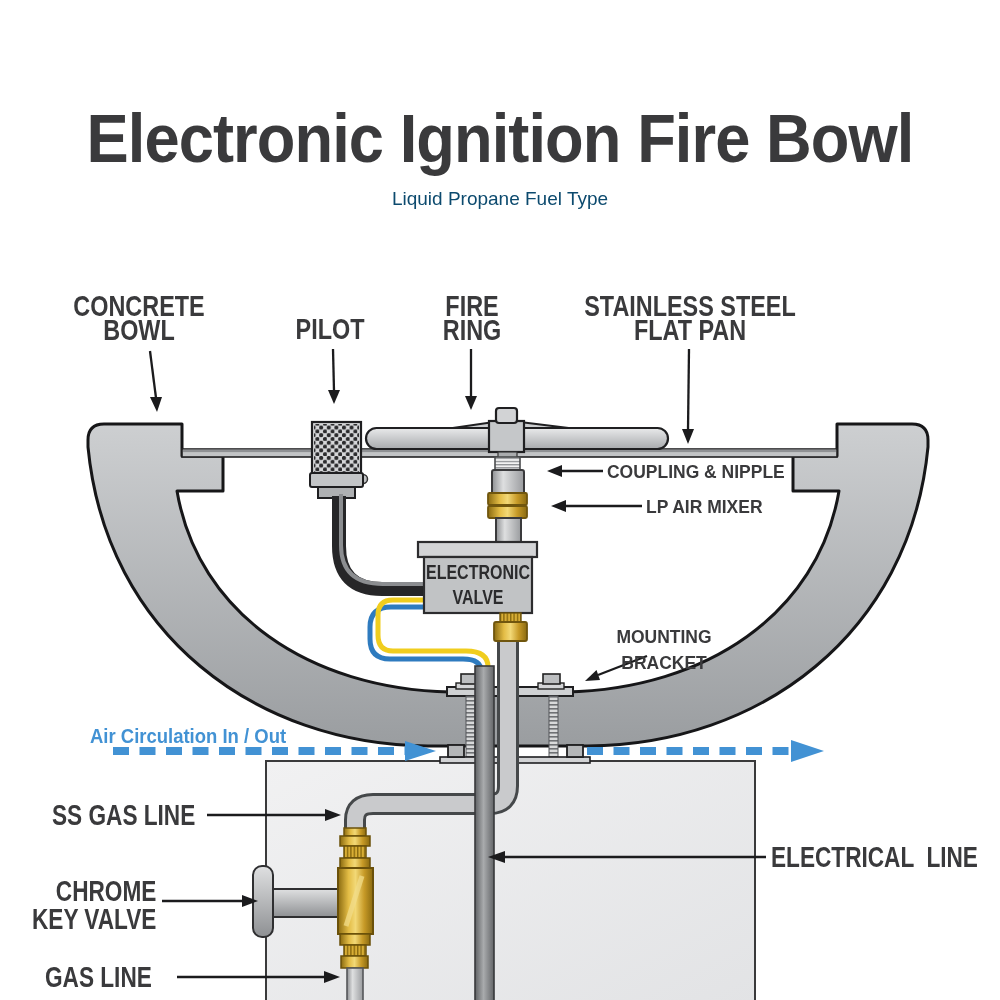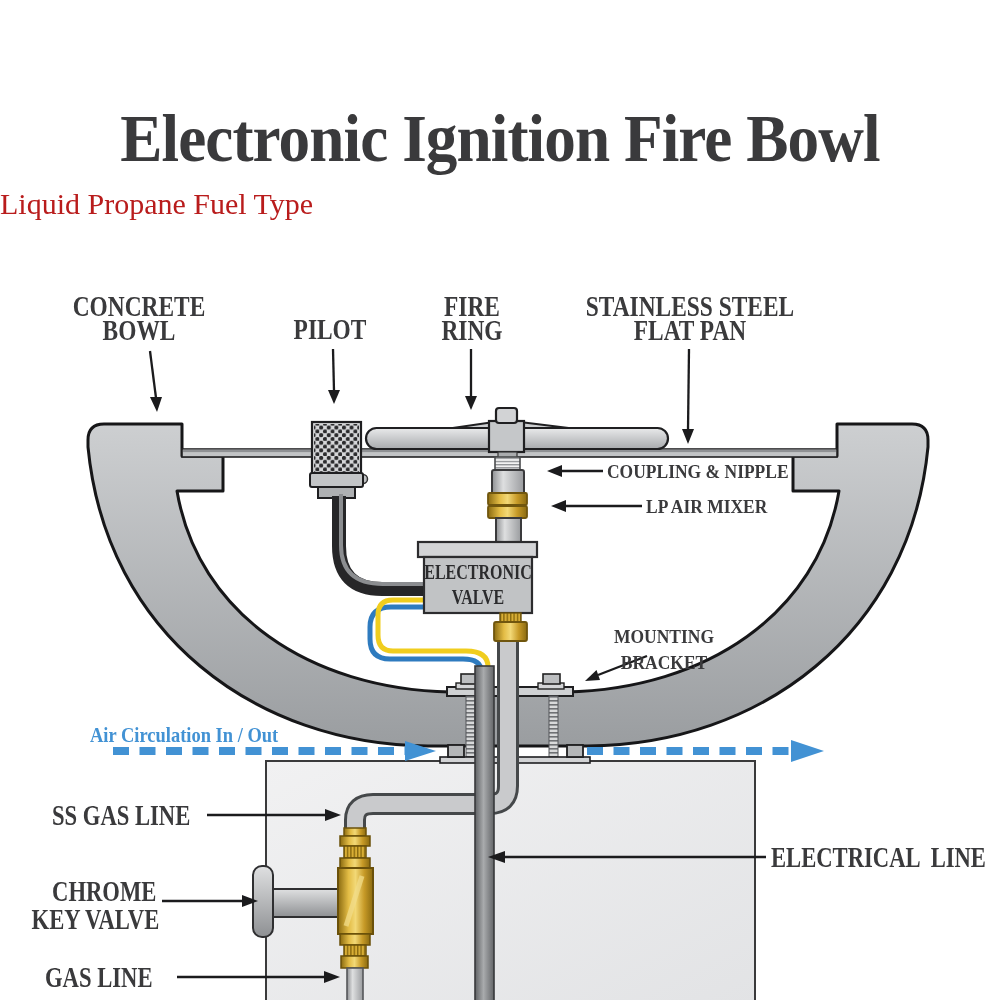--- a/index.html
+++ b/index.html
@@ -1,28 +1,28 @@
 <!DOCTYPE html>
 <html style="--label-text: #3a3a3c; --air-blue: #4292d4; --brass: #d2a52c; --metal-light: #c9cbcd; --metal-dark: #9b9ea1; --wire-blue: #2e7bbf; --wire-yellow: #f0cd1e; --outline: #1b1b1d;"><head>
 <meta charset="utf-8">
 <style>
   html,body{margin:0;padding:0;background:#ffffff;}
   .stage{position:relative;width:1000px;height:1000px;background:#fff;overflow:hidden;
-         font-family:Liberation Serif, serif;}
+         font-family:Liberation Sans, sans-serif;}
   .art{position:absolute;left:0;top:0;}
   .txt{position:absolute;font-weight:700;color:var(--label-text,#3a3a3c);
        white-space:nowrap;line-height:1.0;}
   .cond{transform:scaleX(0.78);transform-origin:left center;}
   .condC{transform:translateX(-50%) scaleX(0.78);}
   .semi{transform:scaleX(0.92);transform-origin:left center;}
   .semiC{transform:translateX(-50%) scaleX(0.92);}
   .center{text-align:center;}
   .title{left:0;right:0;text-align:center;font-size:68px;letter-spacing:-1px;
          transform:scaleX(0.93);transform-origin:center;}
-  .subtitle{left:0;right:0;font-size:30px;font-weight:400;color:#b91c1c;}
+  .subtitle{left:0;right:0;text-align:center;font-size:19px;font-weight:400;color:#0c4a6e;}
   .toplabel{font-size:30px;line-height:24px;}
   .sidelabel{font-size:29px;}
   .callout{font-size:19px;}
   .valvelabel{font-size:20px;line-height:25px;color:#2b2b2d;
               transform:translateX(-50%) scaleX(0.8);}
   .air{font-size:21px;color:var(--air-blue,#4292d4);transform:scaleX(0.88);
        transform-origin:left center;}
   .pre{white-space:pre;}
 </style>
 </head>

